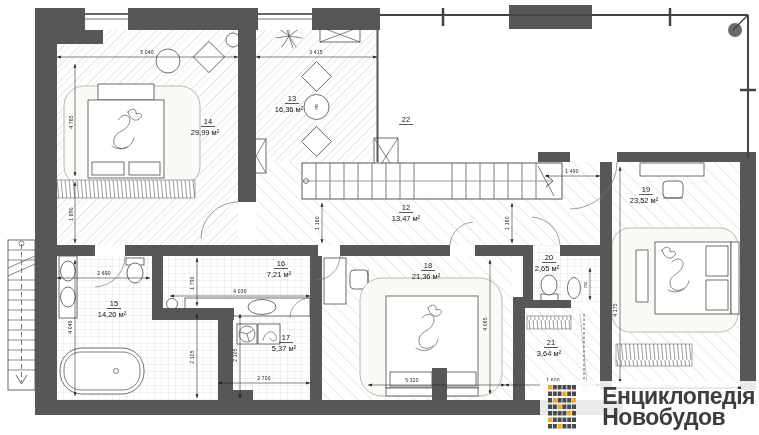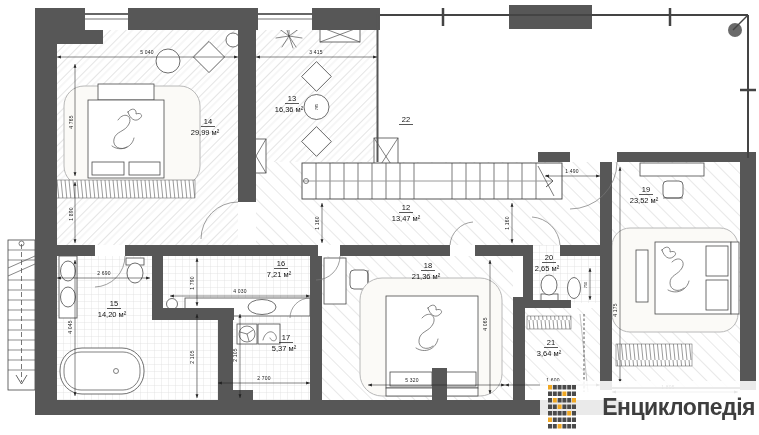--- a/index.html
+++ b/index.html
@@ -430,15 +430,16 @@
       <rect x="0" y="39" width="4" height="4.5" fill="#4a4a4a"></rect>
           <rect x="4.8" y="39" width="4" height="4.5" fill="#4a4a4a"></rect>
           <rect x="9.6" y="39" width="4" height="4.5" fill="#f0a823"></rect>
           <rect x="14.4" y="39" width="4" height="4.5" fill="#4a4a4a"></rect>
           <rect x="19.2" y="39" width="4" height="4.5" fill="#4a4a4a"></rect>
           <rect x="24" y="39" width="4" height="4.5" fill="#4a4a4a"></rect>
     </g>
   </svg>
   <div class="txt">
     <div>Енциклопедія</div>
+    <div>Новобудов</div>
   </div>
 </div>
 </div>
 
 </body></html>

